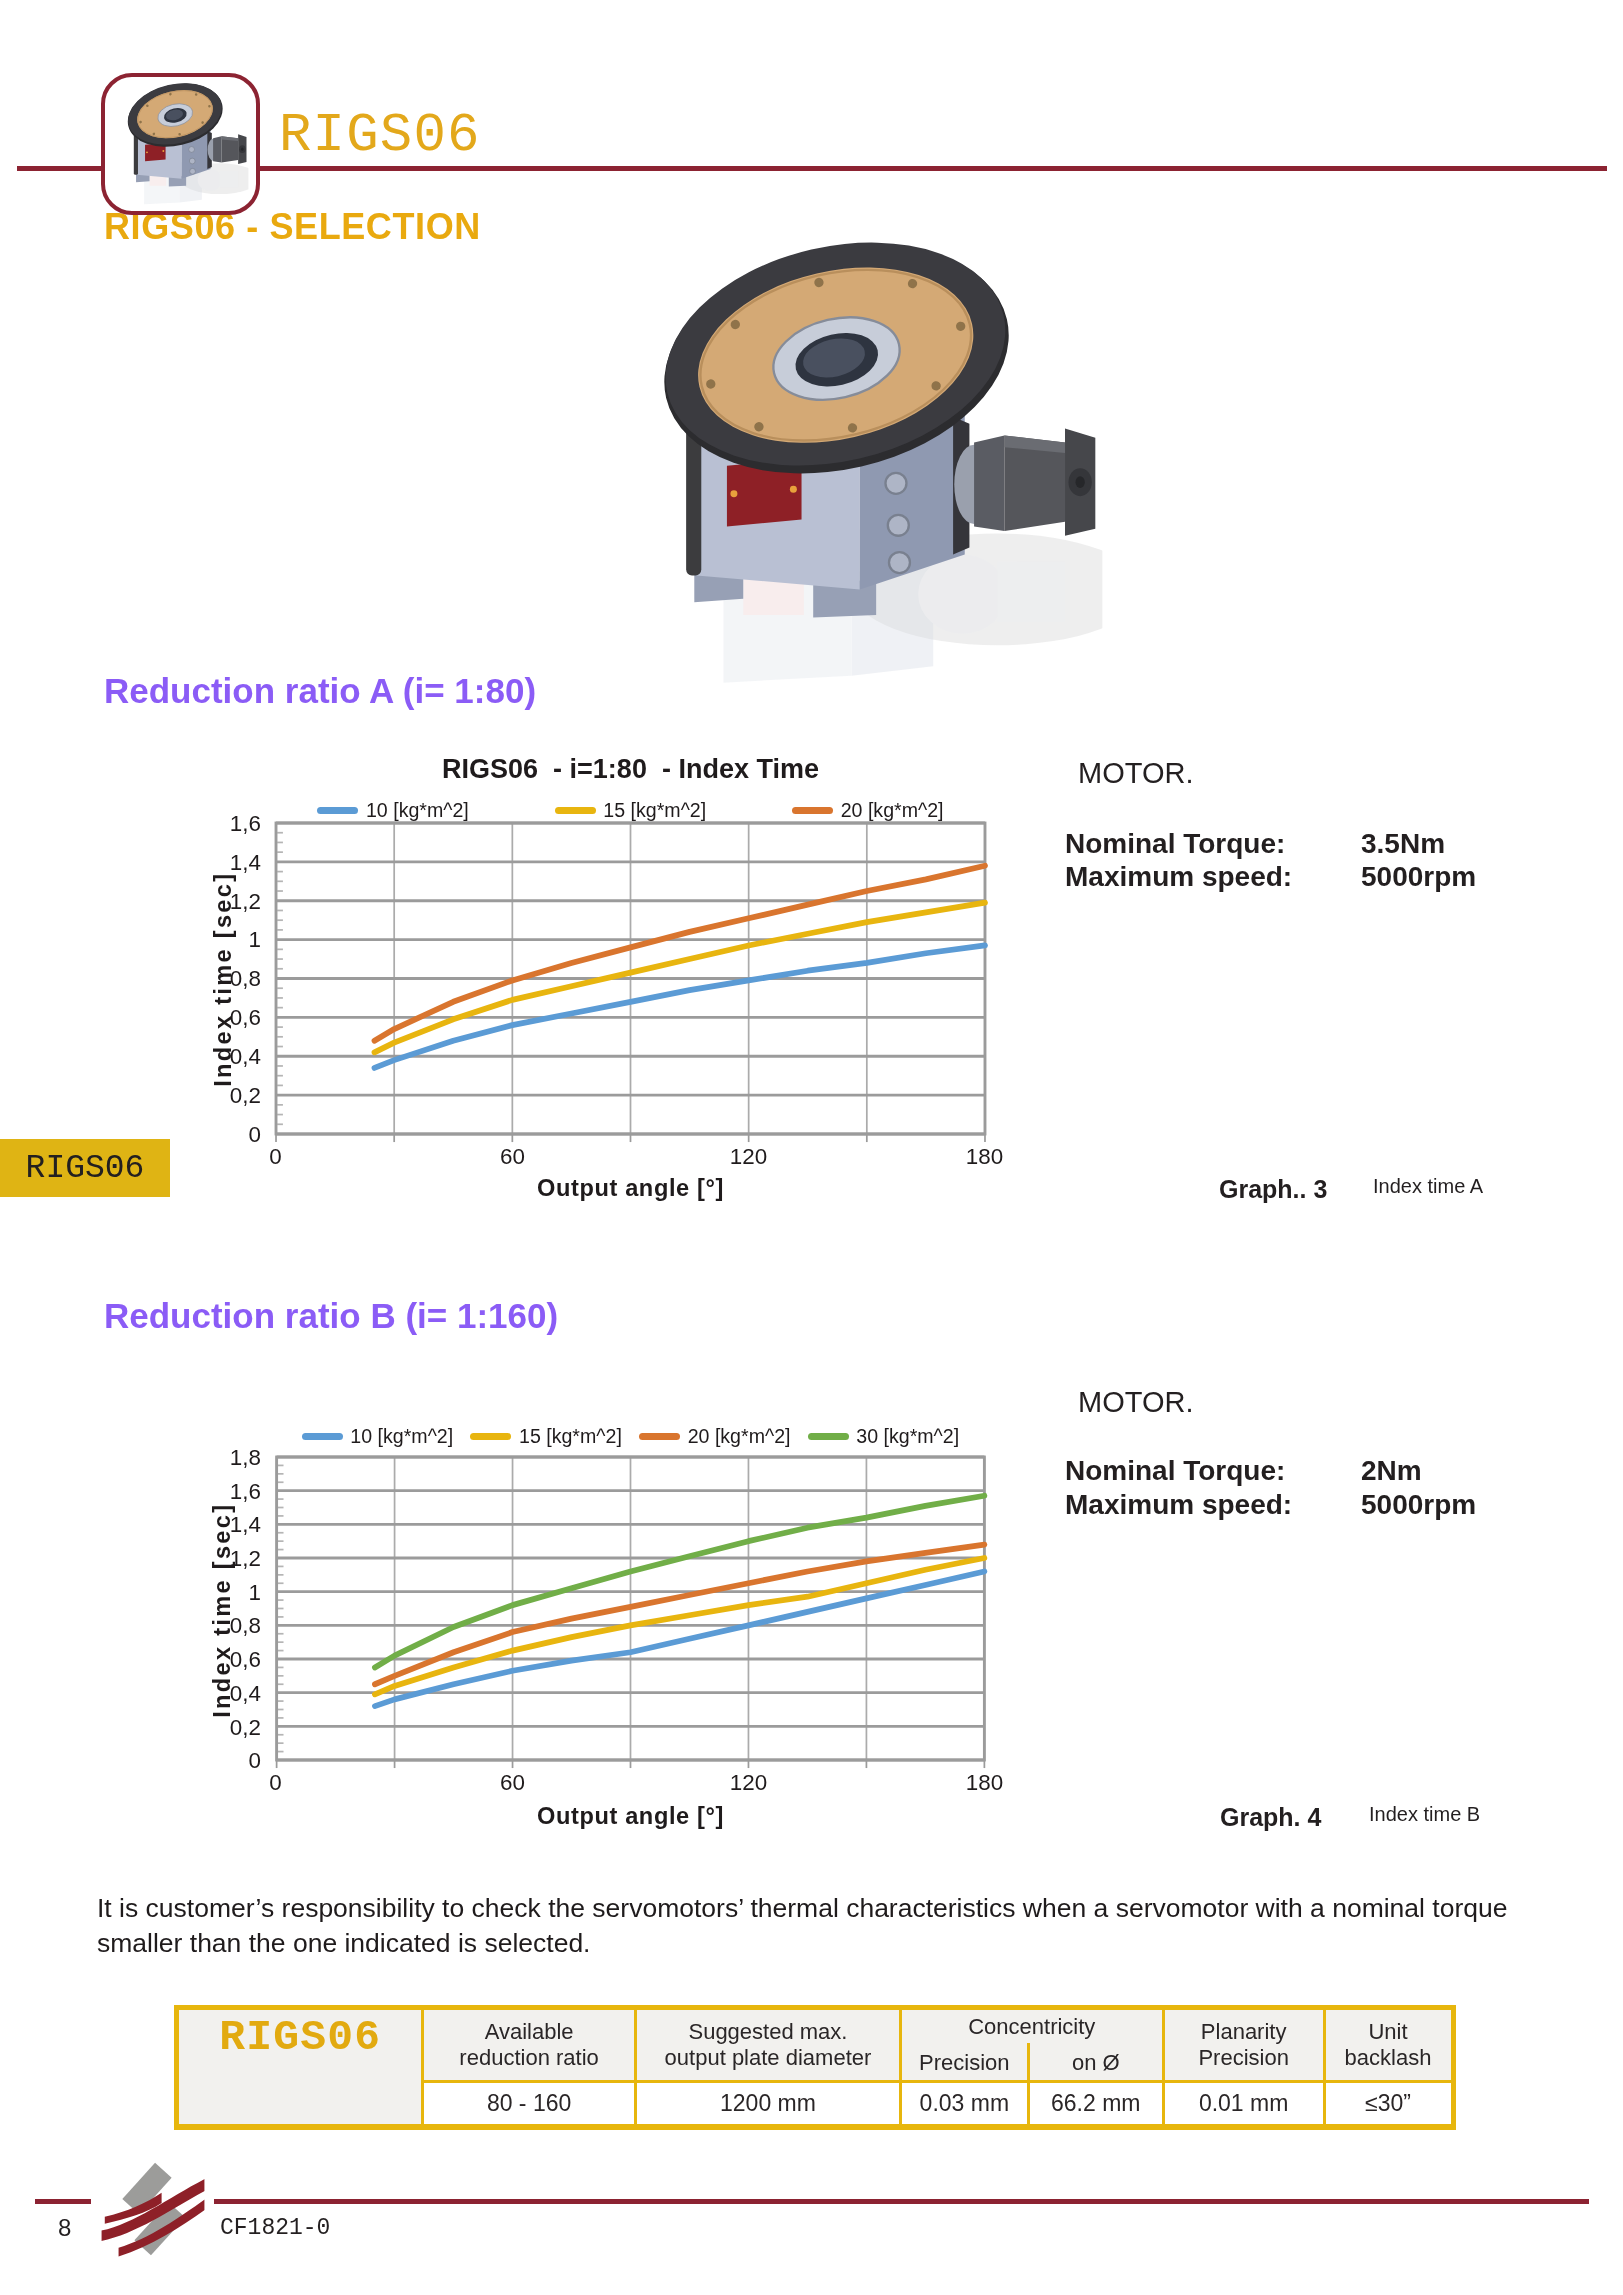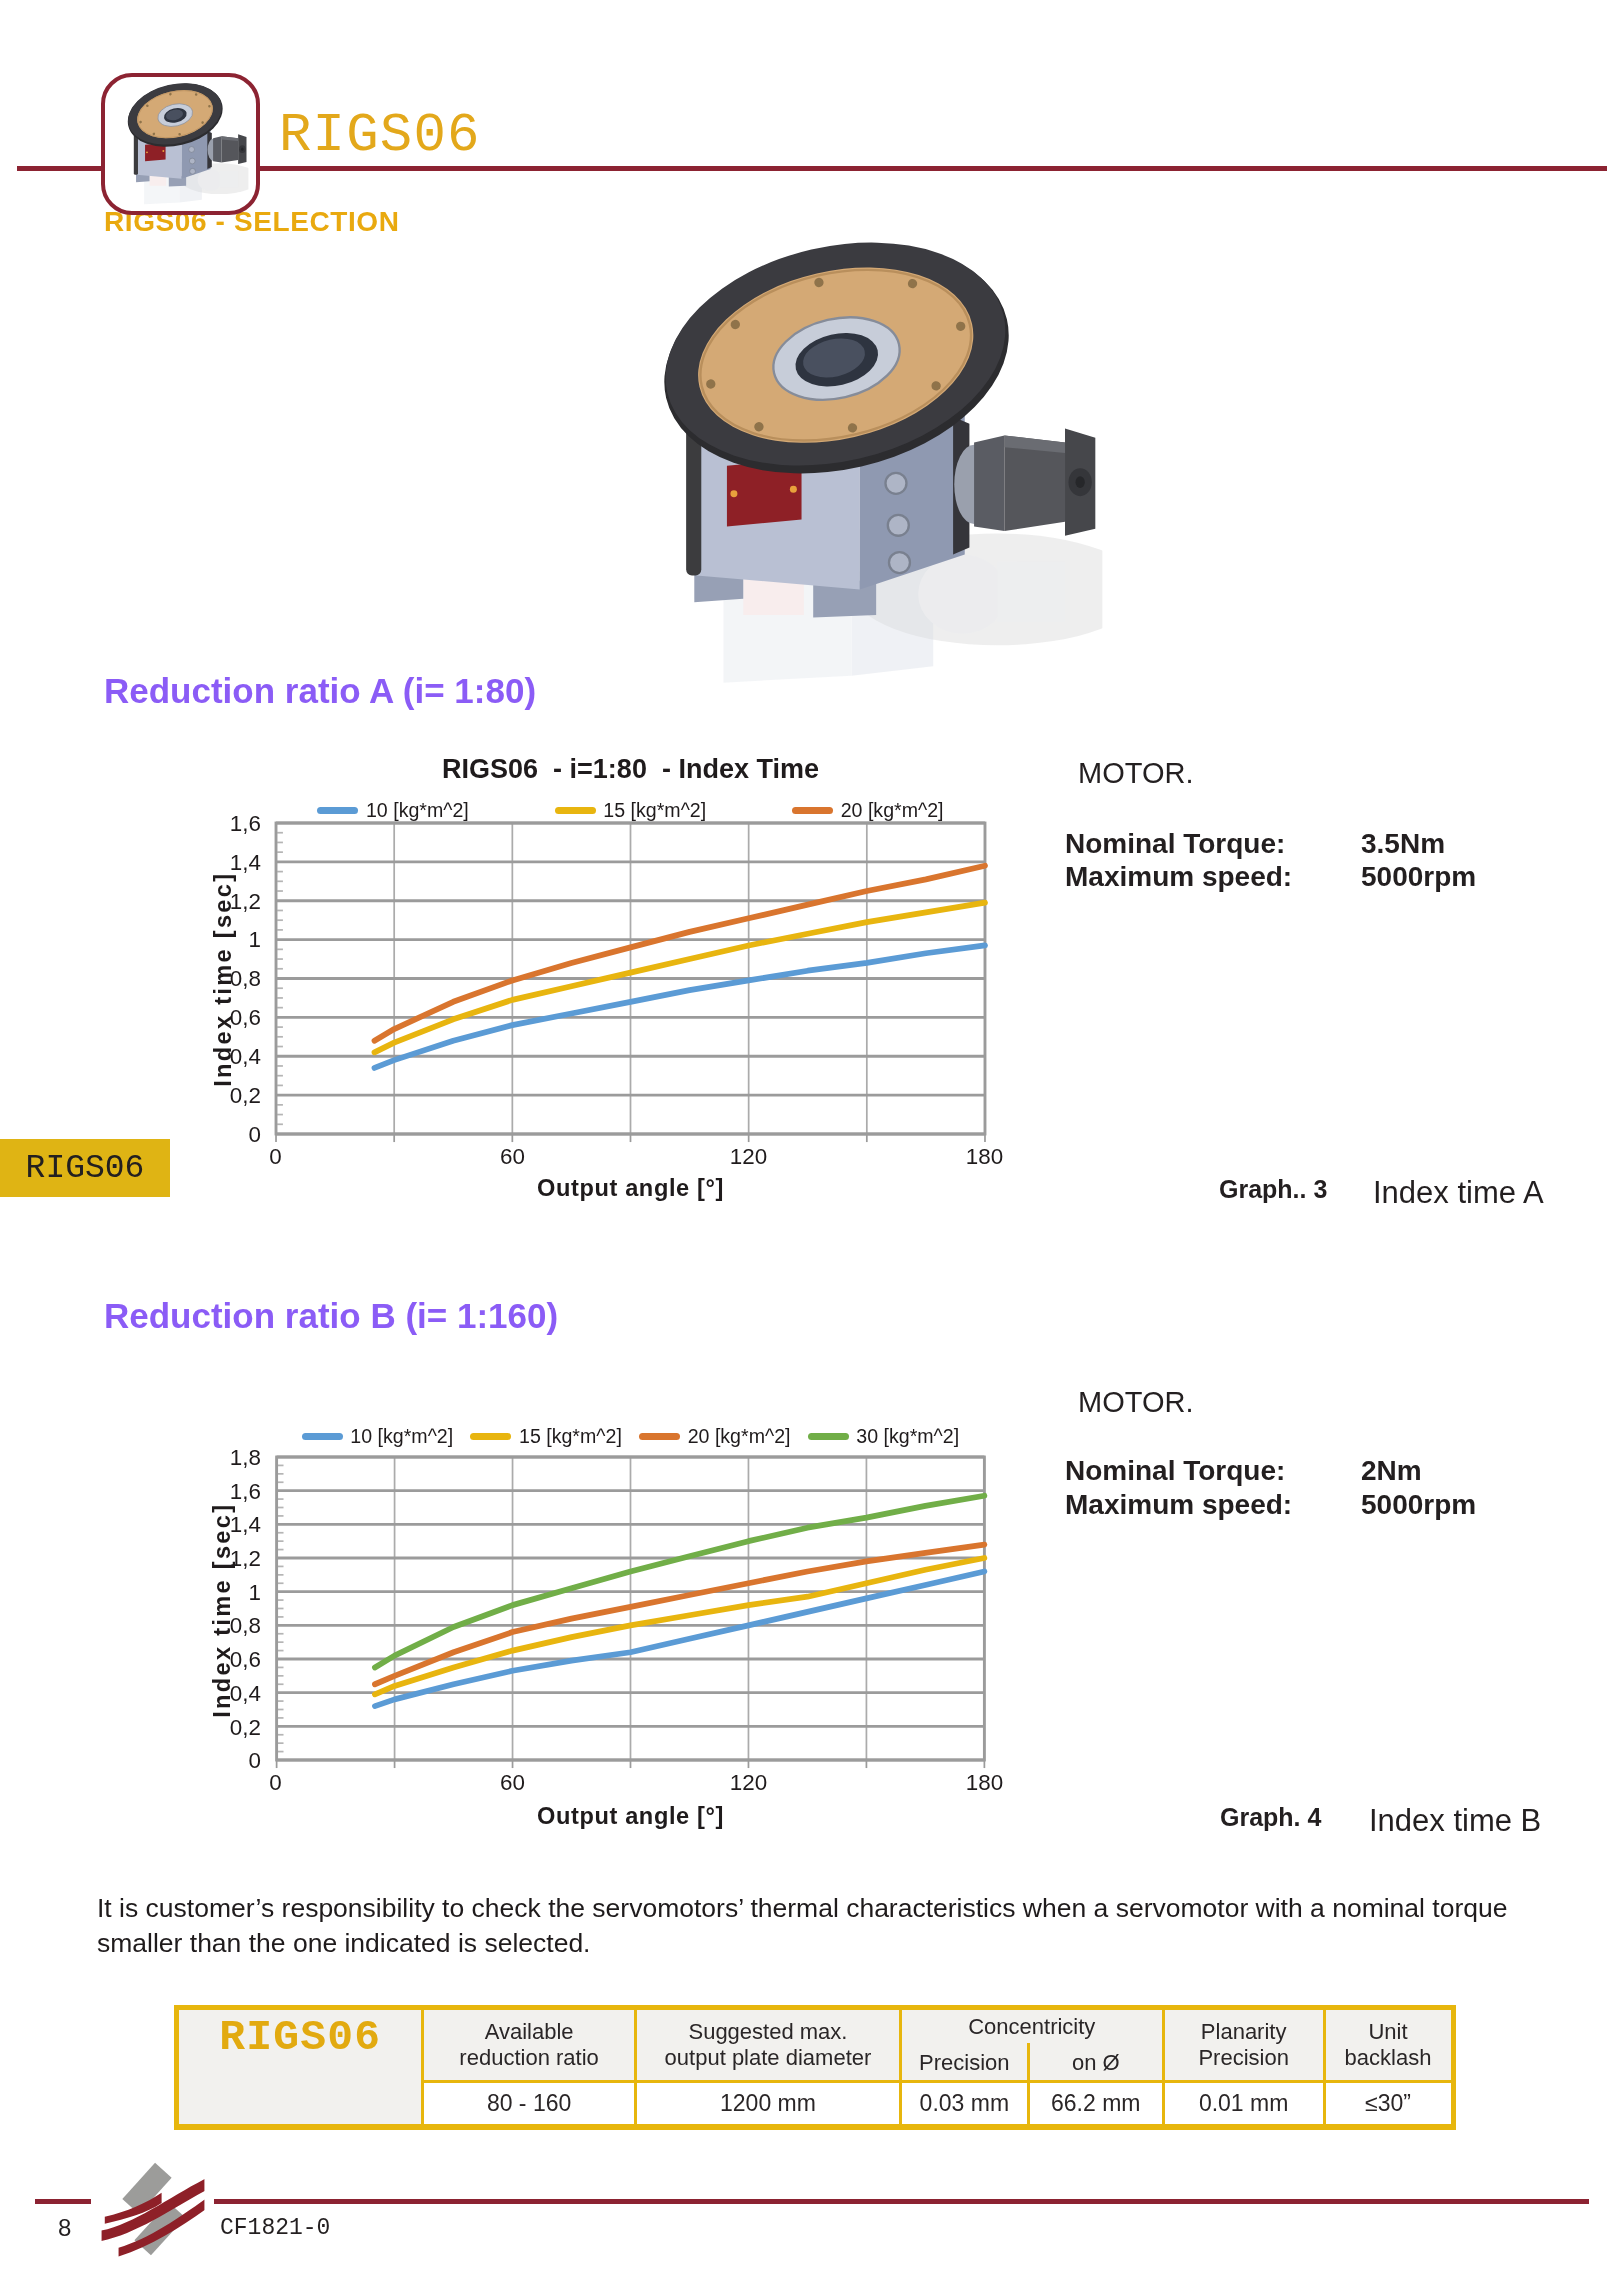--- a/index.html
+++ b/index.html
@@ -7,21 +7,21 @@
        font-family:"Liberation Sans",sans-serif;color:#231F20;overflow:hidden;}
   .abs{position:absolute;}
 
   
   .hdr-line{left:17.3px;top:166px;width:1590px;height:5.2px;background:#8C2332;z-index:1;}
   .hdr-badge{left:101px;top:73px;width:151px;height:134px;background:#fff;
              border:4px solid #8C2332;border-radius:31px;z-index:2;
              display:flex;align-items:center;justify-content:center;overflow:hidden;}
   .hdr-title{left:279px;top:107px;font-family:"Liberation Mono",monospace;
              font-size:54px;line-height:58px;color:#E3A81B;letter-spacing:1.2px;z-index:2;}
-  .sel-title{left:104px;top:206px;font-size:28px;font-weight:bold;color:#E9A90F;letter-spacing:0.6px;}
+  .sel-title{left:104px;top:206px;font-size:36px;font-weight:bold;color:#E9A90F;letter-spacing:0.6px;}
 
   
   .product-main{left:610px;top:242px;width:495px;height:443px;}
 
   
   .sec-heading{font-size:35px;font-weight:bold;color:#8b5cf6;letter-spacing:0px;}
   #secA{left:104px;top:671px;}
   #secB{left:104px;top:1296px;}
 
   
@@ -56,21 +56,21 @@
   .motor-title{font-size:29px;font-weight:normal;margin-left:13px;}
   #motorA-t{left:1065px;top:757px;} #motorB-t{left:1065px;top:1386px;}
   .motor-row{left:1065px;width:547px;height:33px;}
   .motor-label{position:absolute;left:0;font-size:28px;font-weight:bold;white-space:nowrap;}
   .motor-value{position:absolute;left:296px;font-size:28px;font-weight:bold;white-space:nowrap;}
   #motorA-r1{top:828px;} #motorA-r2{top:861px;}
   #motorB-r1{top:1455px;} #motorB-r2{top:1489px;}
 
   
   .cap-bold{font-size:25px;font-weight:bold;}
-  .cap-text{font-size:31px;}
+  .cap-text{font-size:20px;}
   #capA-b{left:1219px;top:1175px;} #capA-t{left:1373px;top:1175px;}
   #capB-b{left:1220px;top:1803px;} #capB-t{left:1369px;top:1803px;}
 
   
   .side-tab{left:0;top:1139px;width:170px;height:58px;background:#DFB414;
             display:flex;align-items:center;justify-content:center;
             font-family:"Liberation Mono",monospace;font-size:33px;color:#232020;}
 
   
   .note{left:97px;top:1891px;width:1465px;font-size:26.5px;line-height:35px;color:#1f1b1c;}

